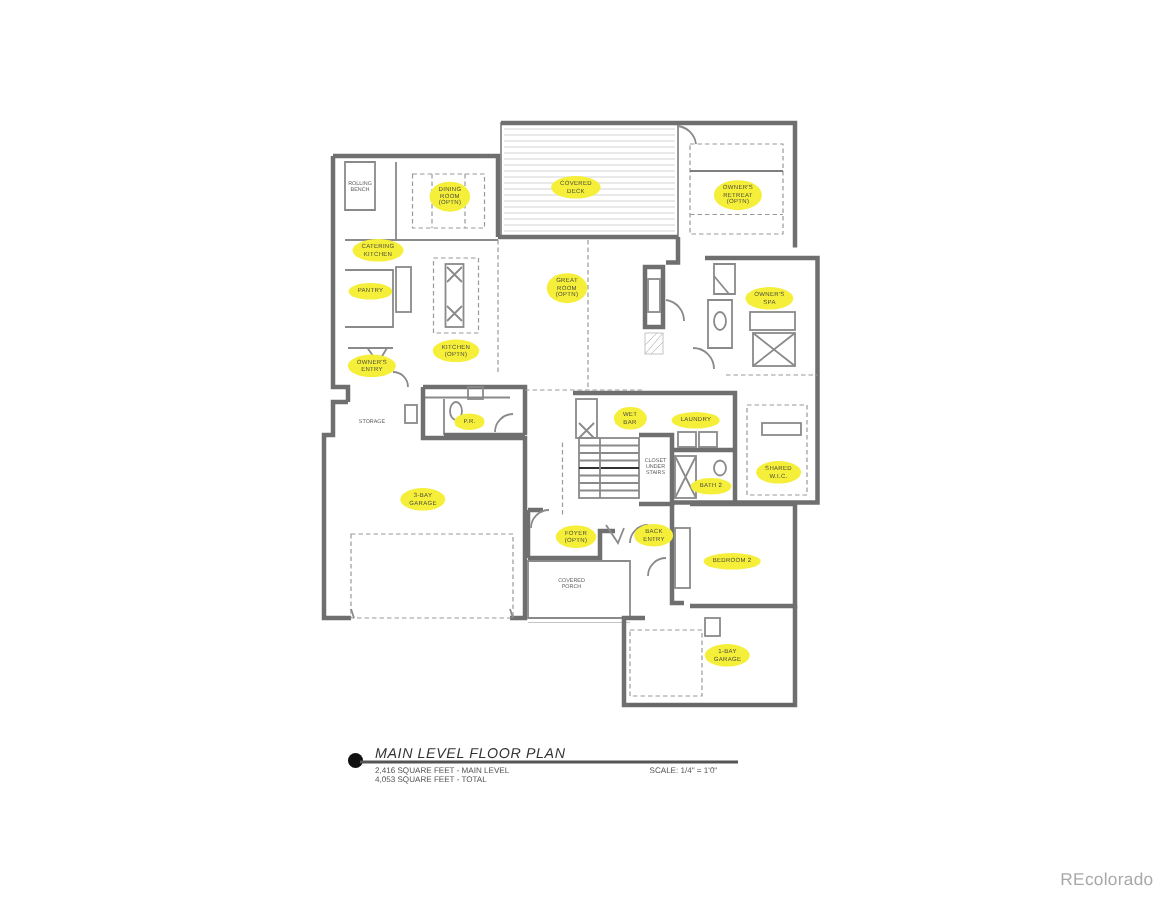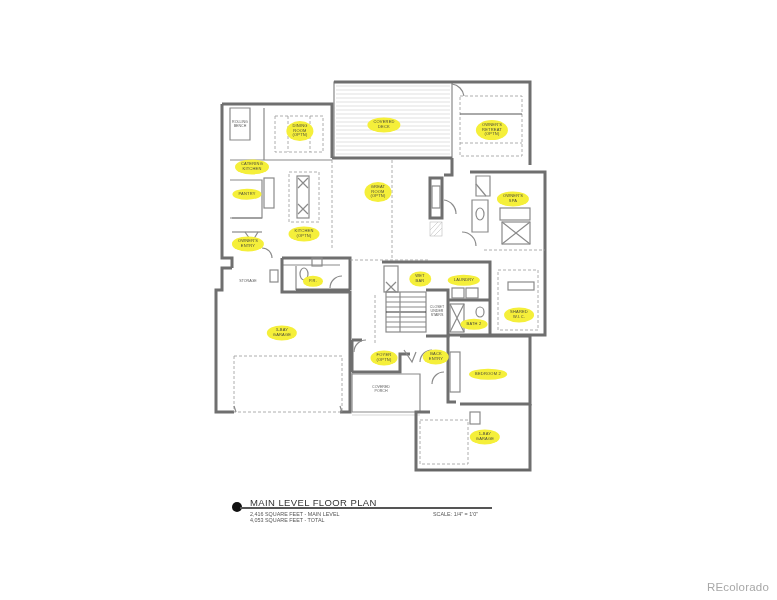--- a/index.html
+++ b/index.html
@@ -7,21 +7,21 @@
   #plan { position: absolute; left: 0; top: 0; width: 777px; height: 600px; }
   .wall { fill: none; stroke: #6f6f6f; stroke-width: 3; }
   .wall-thin { fill: none; stroke: #8a8a8a; stroke-width: 1.2; }
   .dash { fill: none; stroke: #9a9a9a; stroke-width: 0.8; stroke-dasharray: 3 2; }
   .deck-line { stroke: #cfcfcf; stroke-width: 0.6; }
   .hatch { stroke: #bdbdbd; stroke-width: 0.6; }
   .label { position: absolute; transform: translate(-50%, -50%); background: #f5ef3a; border-radius: 50%/50%; color: #4a4a3a; font-size: 4px; line-height: 4.6px; text-align: center; padding: 3px 6px; white-space: pre-line; letter-spacing: 0.2px; }
   .plain-label { position: absolute; transform: translate(-50%, -50%); color: #5a5a5a; font-size: 3.6px; line-height: 4px; text-align: center; white-space: pre-line; }
   .title-block { position: absolute; left: 232px; top: 497px; width: 300px; }
   .title-dot { position: absolute; left: 0; top: 5px; width: 10px; height: 10px; border-radius: 50%; background: #111; }
-  .title-text { position: absolute; left: 18px; top: 0; font-size: 9.5px; color: #333; letter-spacing: 0.4px; white-space: nowrap; }
+  .title-text { position: absolute; left: 18px; top: 0; font-size: 9.5px; color: #333; letter-spacing: 0.4px; white-space: nowrap; font-style: italic; }
   .title-rule { position: absolute; left: 8px; top: 10px; width: 252px; height: 1.5px; background: #555; }
   .sub-text { position: absolute; left: 18px; top: 14px; font-size: 5.4px; line-height: 6px; color: #555; white-space: nowrap; }
   .scale-text { position: absolute; left: 201px; top: 14px; font-size: 5.4px; color: #555; white-space: nowrap; }
   .watermark { position: absolute; right: 8px; bottom: 7px; font-size: 11.5px; color: #a8a8a8; letter-spacing: 0.2px; margin-left: 38px; }
 </style>
 </head>
 <body>
 
 <svg id="plan" viewBox="0 0 777 600" xmlns="http://www.w3.org/2000/svg">
 

